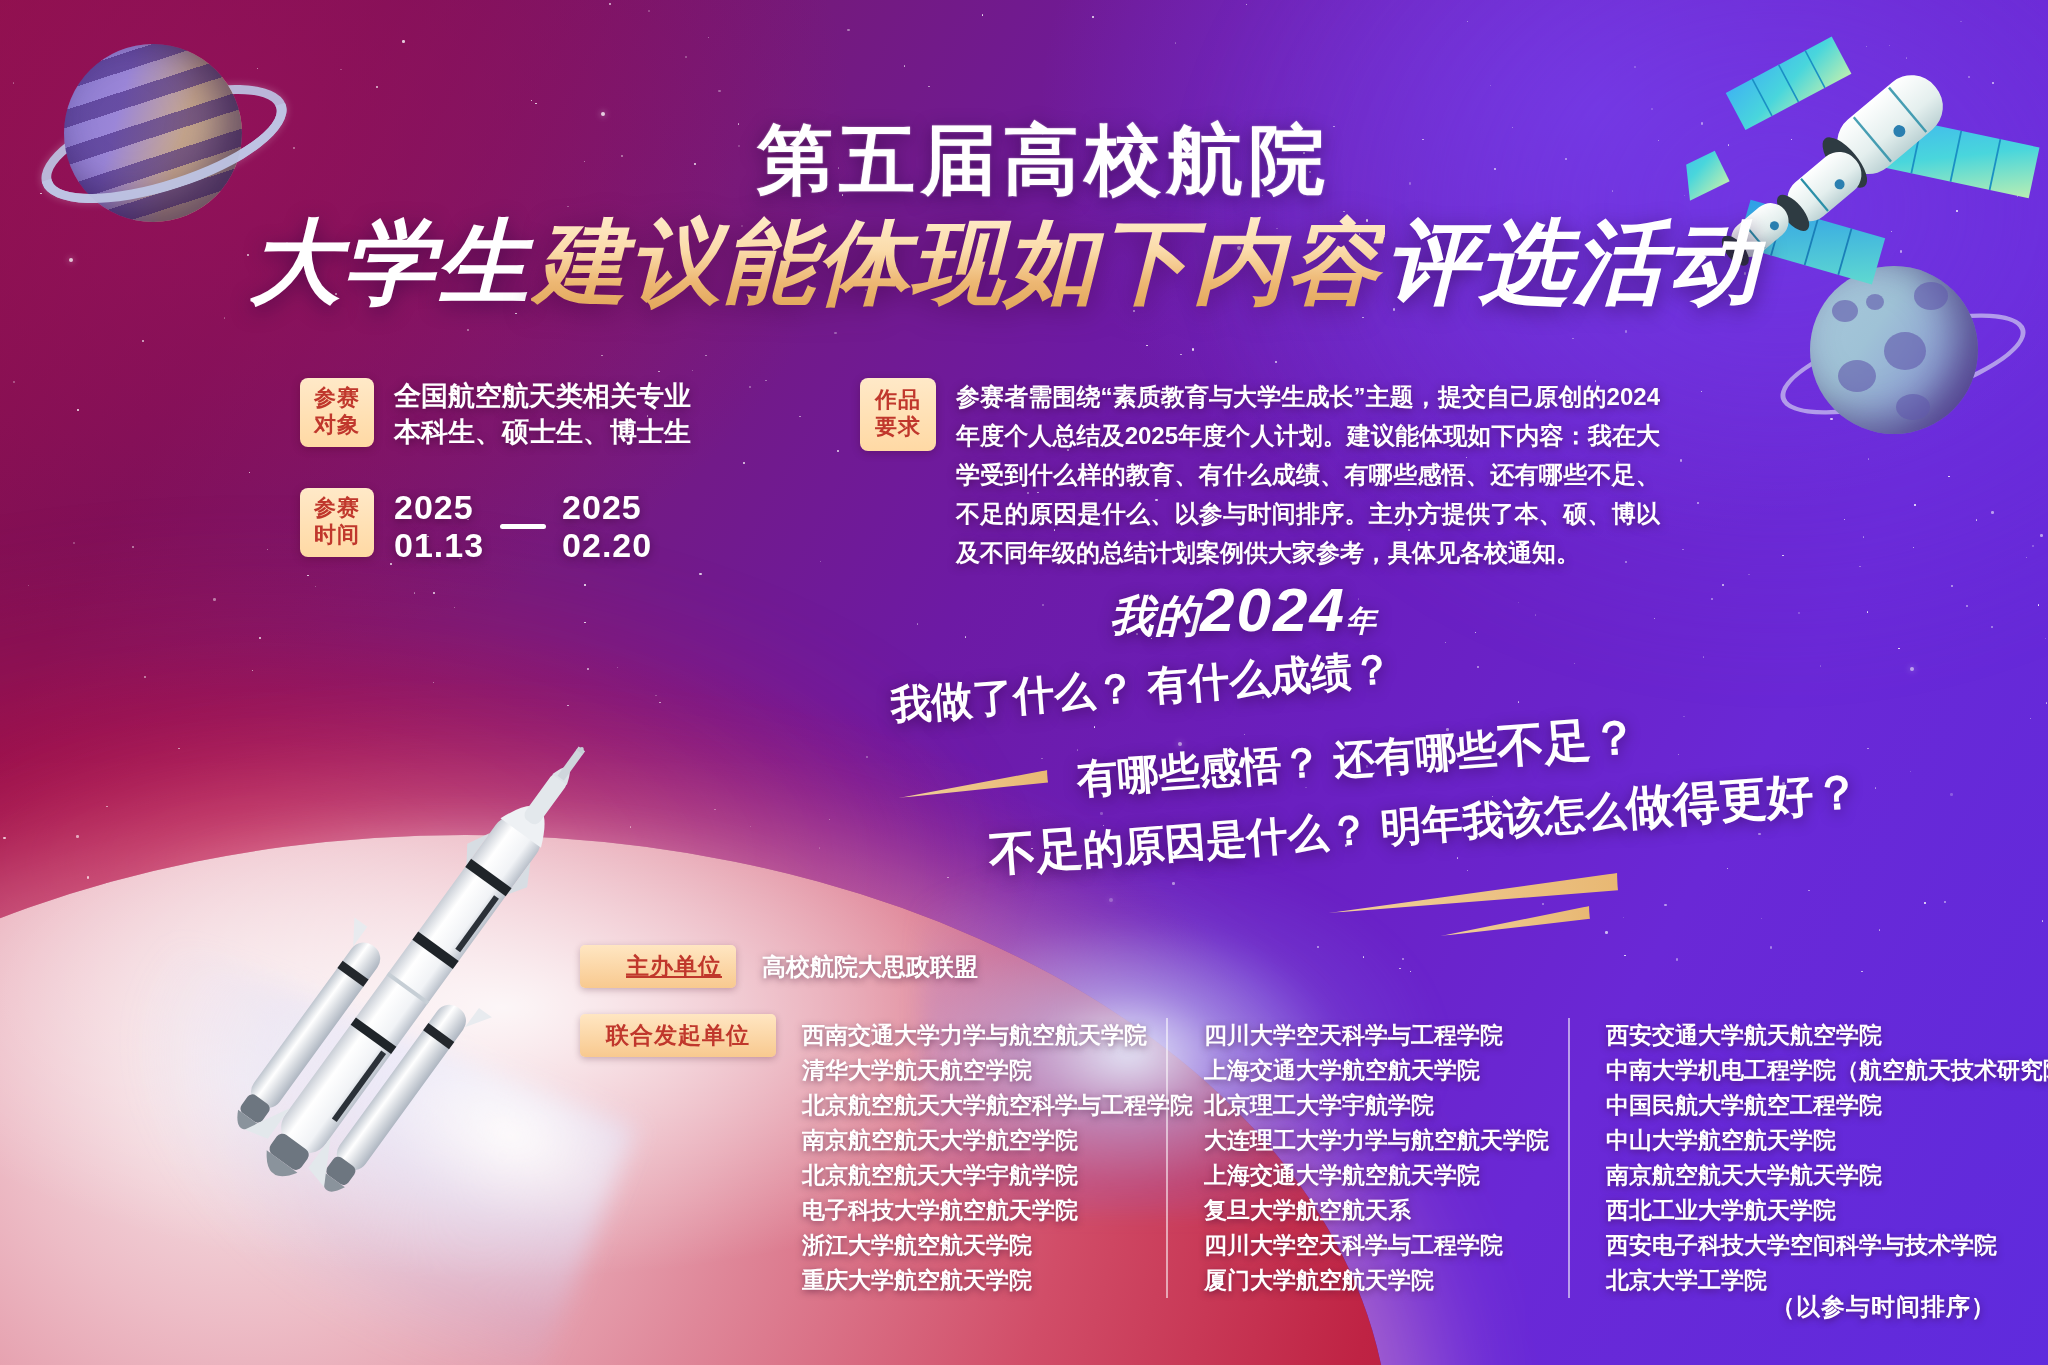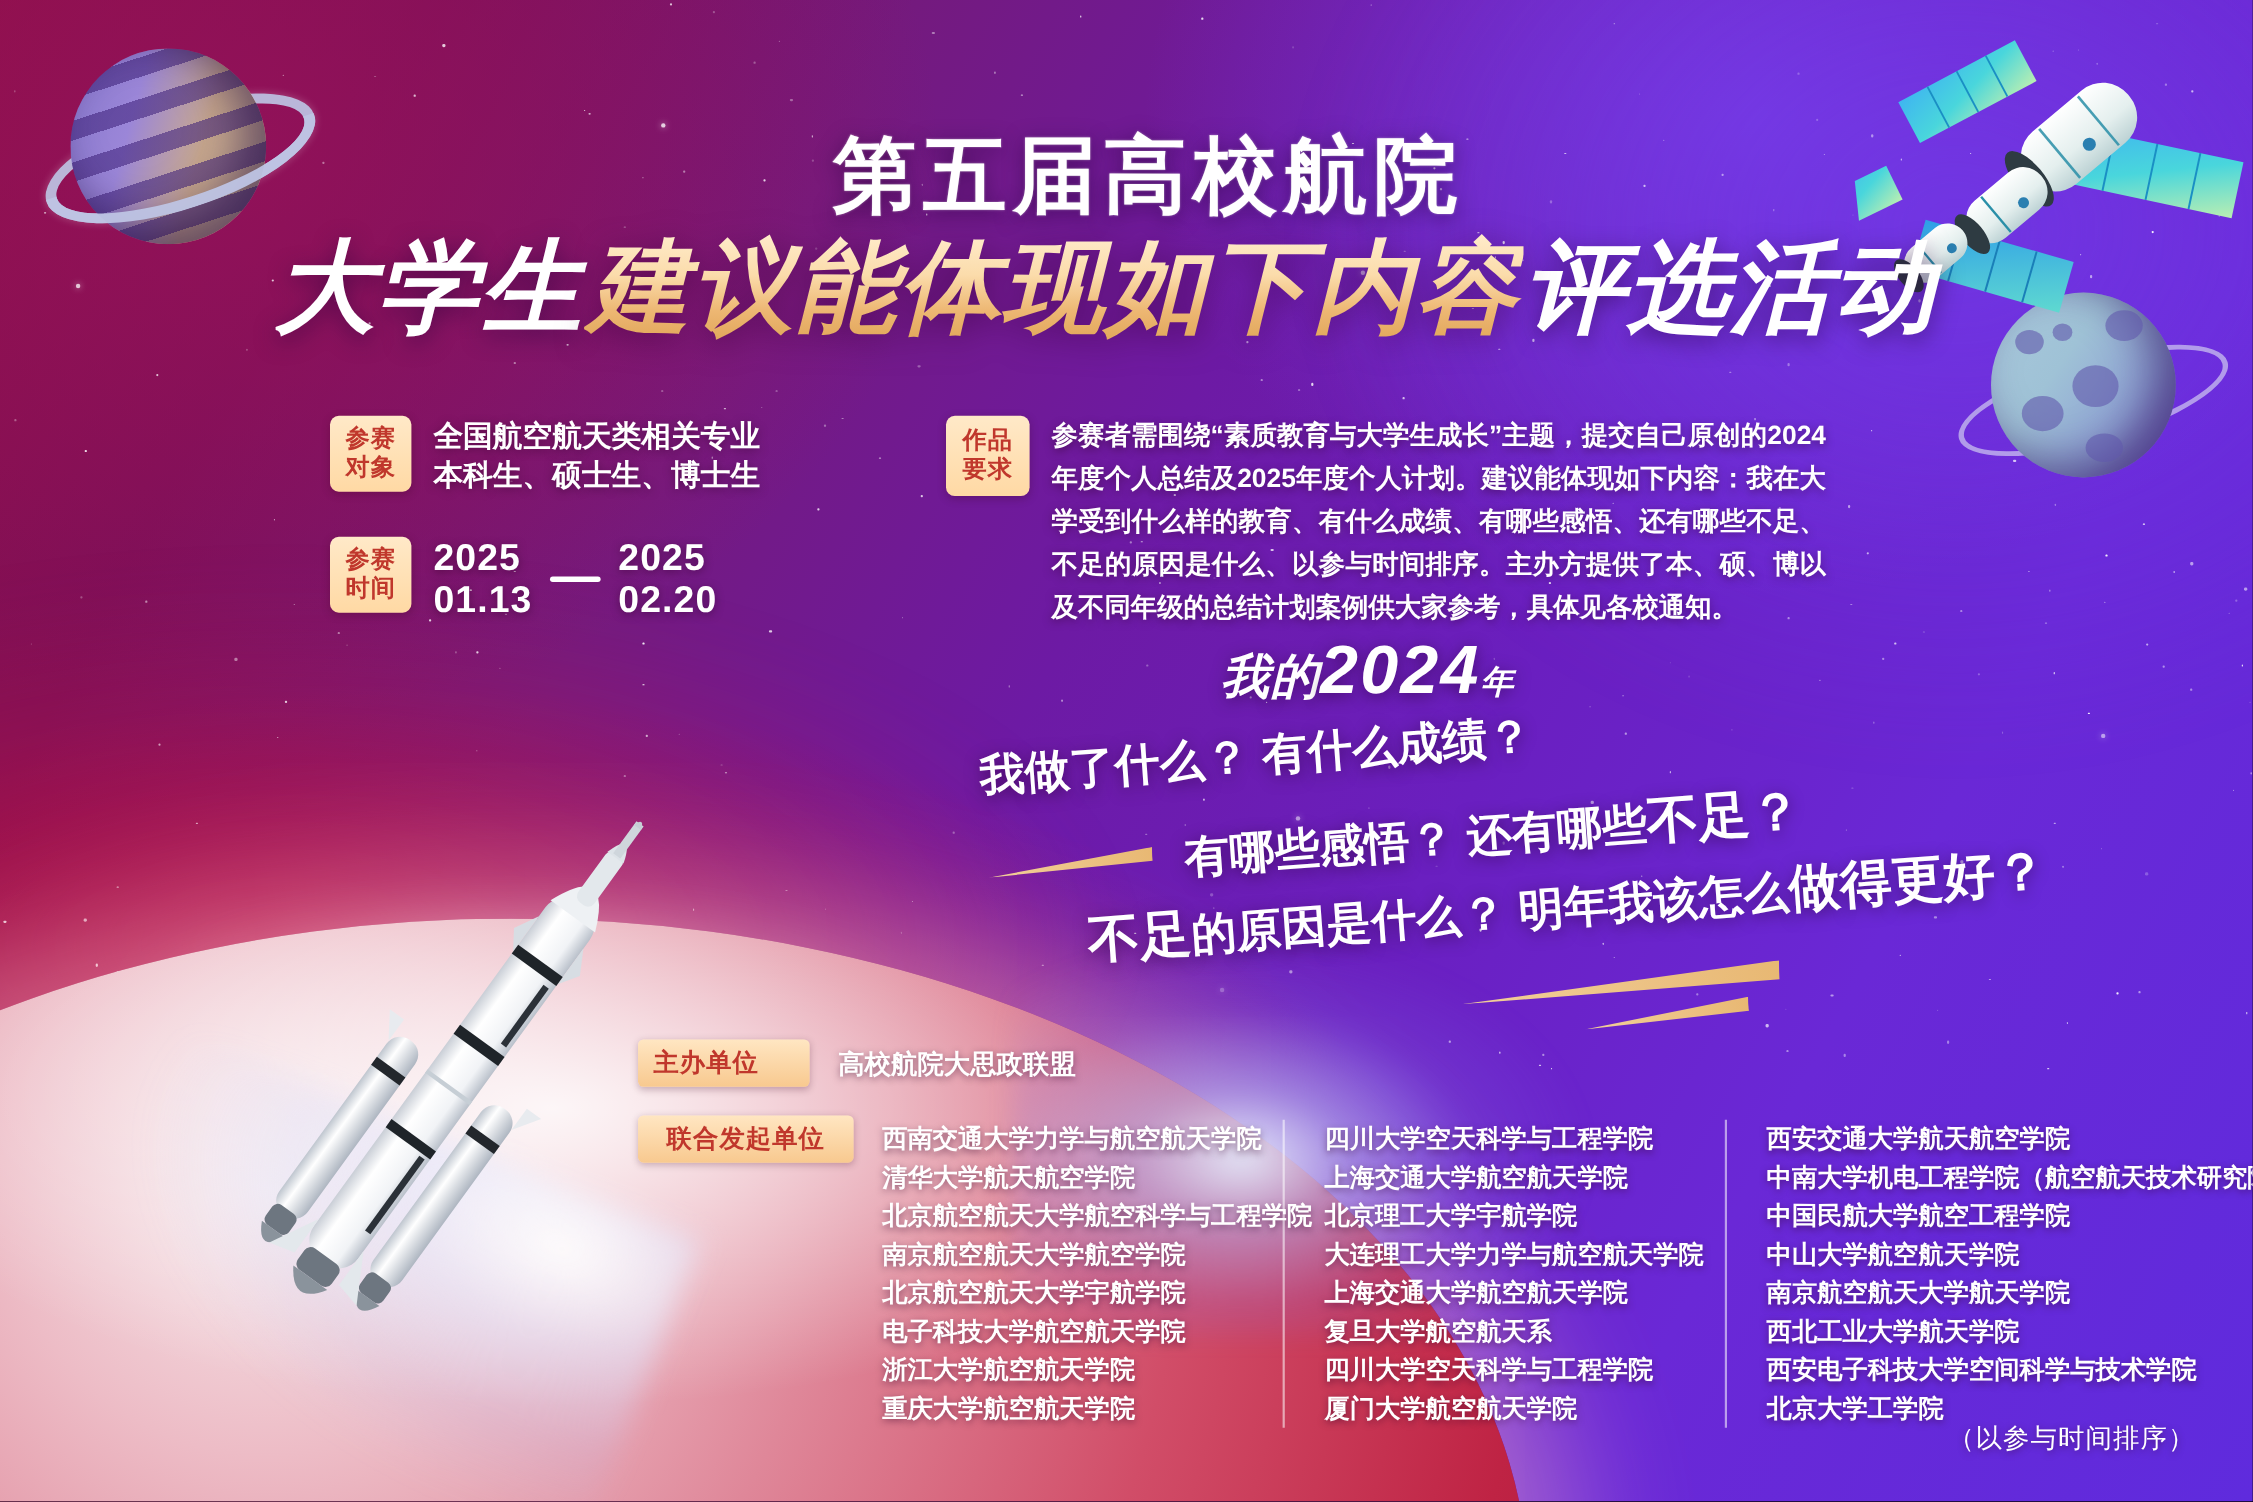--- a/index.html
+++ b/index.html
@@ -179,38 +179,38 @@
 
   
   .org{position:absolute;left:580px;top:945px;width:1420px;}
   .org-row{display:flex;align-items:flex-start;gap:26px;margin-bottom:14px;}
   .org-tag{
     flex:0 0 auto;padding:6px 14px;border-radius:5px;
     background:linear-gradient(180deg,#ffe6c2 0%,#f8c98f 100%);
     color:#c0372c;font-size:23px;font-weight:bold;letter-spacing:1px;
     box-shadow:0 2px 7px rgba(60,0,30,.25);
   }
-  .org-tag.w1{width:128px;text-align:left;}
+  .org-tag.w1{width:128px;text-align:right;text-decoration:underline;}
   .org-tag.w2{width:168px;text-align:center;}
   .org-val{color:#fff;font-size:24px;font-weight:bold;padding-top:6px;
     text-shadow:0 2px 7px rgba(50,0,40,.5);}
 
   .uni-wrap{display:flex;gap:0;margin-top:4px;}
   .uni-col{padding-right:34px;}
   .uni-col.c2,.uni-col.c3{padding-left:36px;border-left:2px solid rgba(255,255,255,.55);}
   .uni-col div{
     color:#fff;font-size:23px;font-weight:bold;line-height:1.52;white-space:nowrap;
     text-shadow:0 2px 7px rgba(50,0,40,.5);
   }
   .uni-col.c1{width:330px;}
   .uni-col.c2{width:330px;}
   .uni-col.c3{width:410px;}
 
   .footnote{
-    position:absolute;right:52px;bottom:42px;color:#fff;font-size:24px;font-weight:normal;
+    position:absolute;right:52px;bottom:42px;color:#fff;font-size:24px;font-weight:bold;
     letter-spacing:1px;text-shadow:0 2px 7px rgba(50,0,40,.5);margin-top:39px;
   }
 </style>
 </head>
 <body>
 
 <div class="poster">
 
   <div class="glow-a"></div>
   <div class="glow-b"></div>

